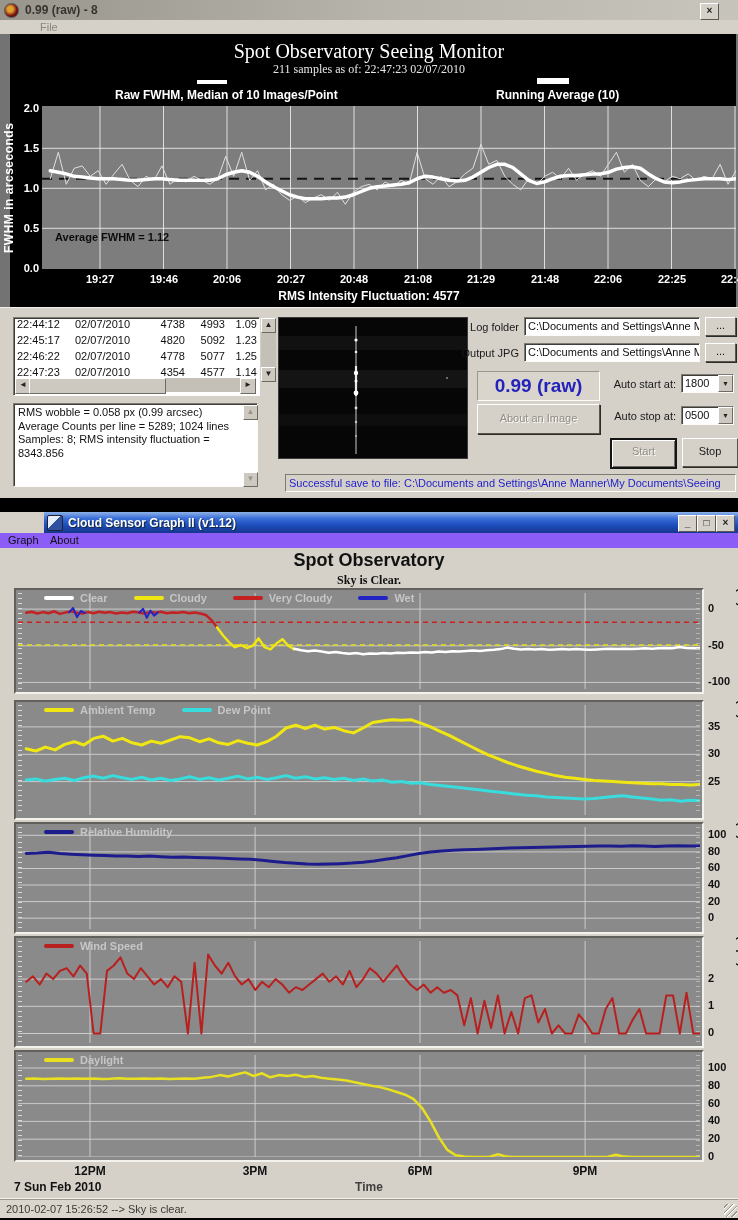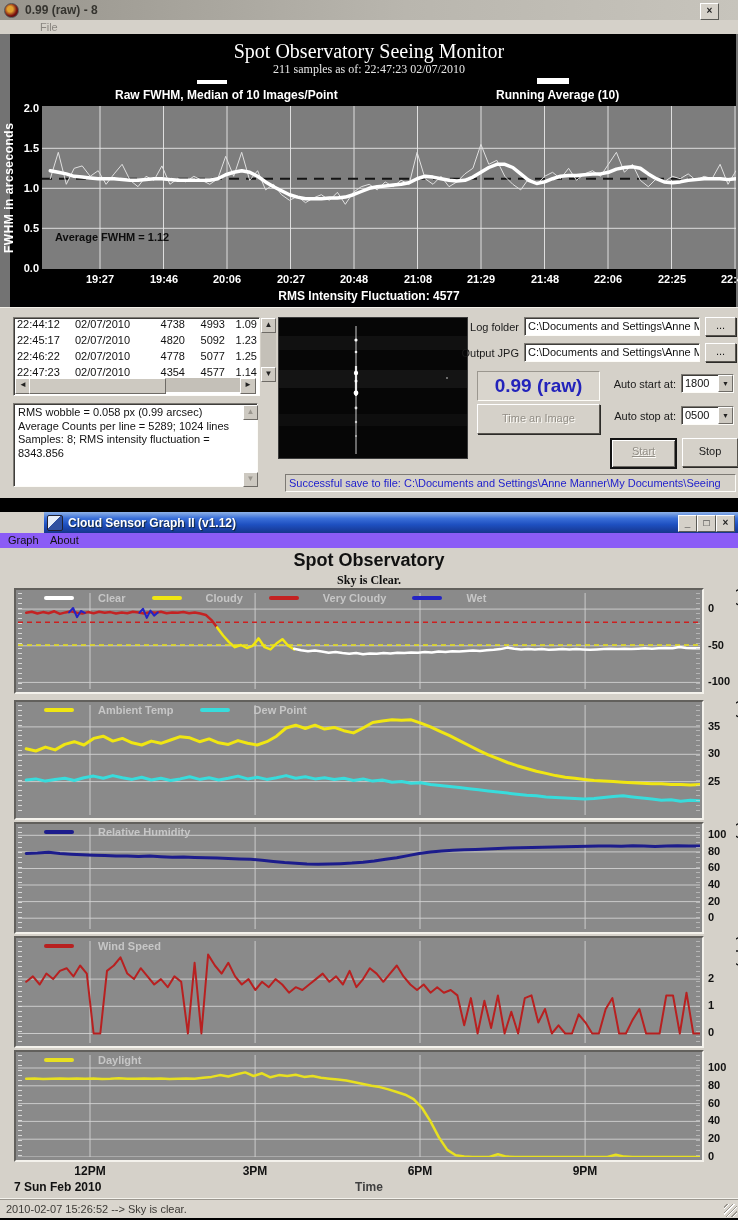--- a/index.html
+++ b/index.html
@@ -96,21 +96,21 @@
        font:bold 12px "Liberation Serif",serif;color:#111;}
   .crow{position:absolute;left:14px;width:724px;}
   .cframe{position:absolute;left:0;top:0;border:2px solid;border-color:#62605c #f4f2ec #f4f2ec #62605c;
        background:#8a8a8a;padding:3px 2px;}
   .cframe svg{display:block;}
   .cframe::before{content:"";position:absolute;left:2px;top:3px;bottom:3px;width:4px;
        background:repeating-linear-gradient(180deg,rgba(230,230,230,.85) 0 1px,transparent 1px 5px);}
   .cframe::after{content:"";position:absolute;right:2px;top:3px;bottom:3px;width:4px;
        background:repeating-linear-gradient(180deg,rgba(210,210,210,.6) 0 1px,transparent 1px 5px);}
   .legend{position:absolute;left:30px;top:4px;display:flex;gap:26px;align-items:center;}
-  .lg-item{display:flex;align-items:center;gap:24px;justify-content:center;}
+  .lg-item{display:flex;align-items:center;gap:6px;justify-content:center;}
   .lg-swatch{width:30px;height:4px;border-radius:2px;display:inline-block;}
   .lg-label{font:bold 11px "Liberation Sans",sans-serif;color:#c6c6c6;}
   .ylabs{position:absolute;left:694px;top:5px;width:34px;}
   .ylabs span{position:absolute;left:0;font:bold 11px "Liberation Sans",sans-serif;color:#111;}
   .yunit{position:absolute;left:722px;top:0;bottom:0;display:flex;align-items:center;
        font:bold 11px "Liberation Sans",sans-serif;color:#111;writing-mode:vertical-rl;}
   .x2labs{position:absolute;left:18px;top:652px;width:682px;height:15px;}
   .x2labs span{position:absolute;transform:translateX(-50%);font:bold 12px "Liberation Sans",sans-serif;color:#111;}
   .datelab{position:absolute;left:14px;top:668px;font:bold 12px "Liberation Sans",sans-serif;color:#111;}
   .timelab{position:absolute;left:0;top:668px;width:738px;text-align:center;
@@ -233,34 +233,34 @@
 
     <div class="flabel" style="left:455px;top:321px;width:64px;">Log folder</div>
     <div class="finput" style="left:524px;top:317px;">C:\Documents and Settings\Anne Manner</div>
     <div class="btn" style="left:705px;top:317px;width:29px;height:17px;line-height:15px;">...</div>
 
     <div class="flabel" style="left:455px;top:347px;width:64px;">Output JPG</div>
     <div class="finput" style="left:524px;top:343px;">C:\Documents and Settings\Anne Manner</div>
     <div class="btn" style="left:705px;top:343px;width:29px;height:17px;line-height:15px;">...</div>
 
     <div class="reading">0.99 (raw)</div>
-    <div class="btn disabled" style="left:477px;top:404px;width:121px;height:28px;line-height:26px;">Time an Image</div>
+    <div class="btn disabled" style="left:477px;top:404px;width:121px;height:28px;line-height:26px;">About an Image</div>
 
     <div class="flabel" style="left:610px;top:378px;width:66px;">Auto start at:</div>
     <div class="combo" style="left:681px;top:374px;">
       <span class="val">1800</span>
       <span class="drop">▼</span>
     </div>
     <div class="flabel" style="left:610px;top:410px;width:66px;">Auto stop at:</div>
     <div class="combo" style="left:681px;top:406px;">
       <span class="val">0500</span>
       <span class="drop">▼</span>
     </div>
 
-    <div class="btn disabled" style="left:610px;top:438px;width:63px;height:27px;line-height:23px;border:2px solid #141414;box-shadow:inset 1px 1px 0 #fff, inset -1px -1px 0 #6e6b66;text-decoration:underline;">Start</div>
+    <div class="btn disabled" style="left:610px;top:438px;width:63px;height:27px;line-height:23px;border:2px solid #141414;box-shadow:inset 1px 1px 0 #fff, inset -1px -1px 0 #6e6b66;">Start</div>
     <div class="btn" style="left:682px;top:438px;width:54px;height:27px;line-height:25px;">Stop</div>
 
     <div class="statusfield">Successful save to file: C:\Documents and Settings\Anne Manner\My Documents\Seeing</div>
   </div>
 
   <div id="win2">
     <div class="tb2">
       <span class="appicon2"></span>
       <span class="t">Cloud Sensor Graph II (v1.12)</span>
     </div>

